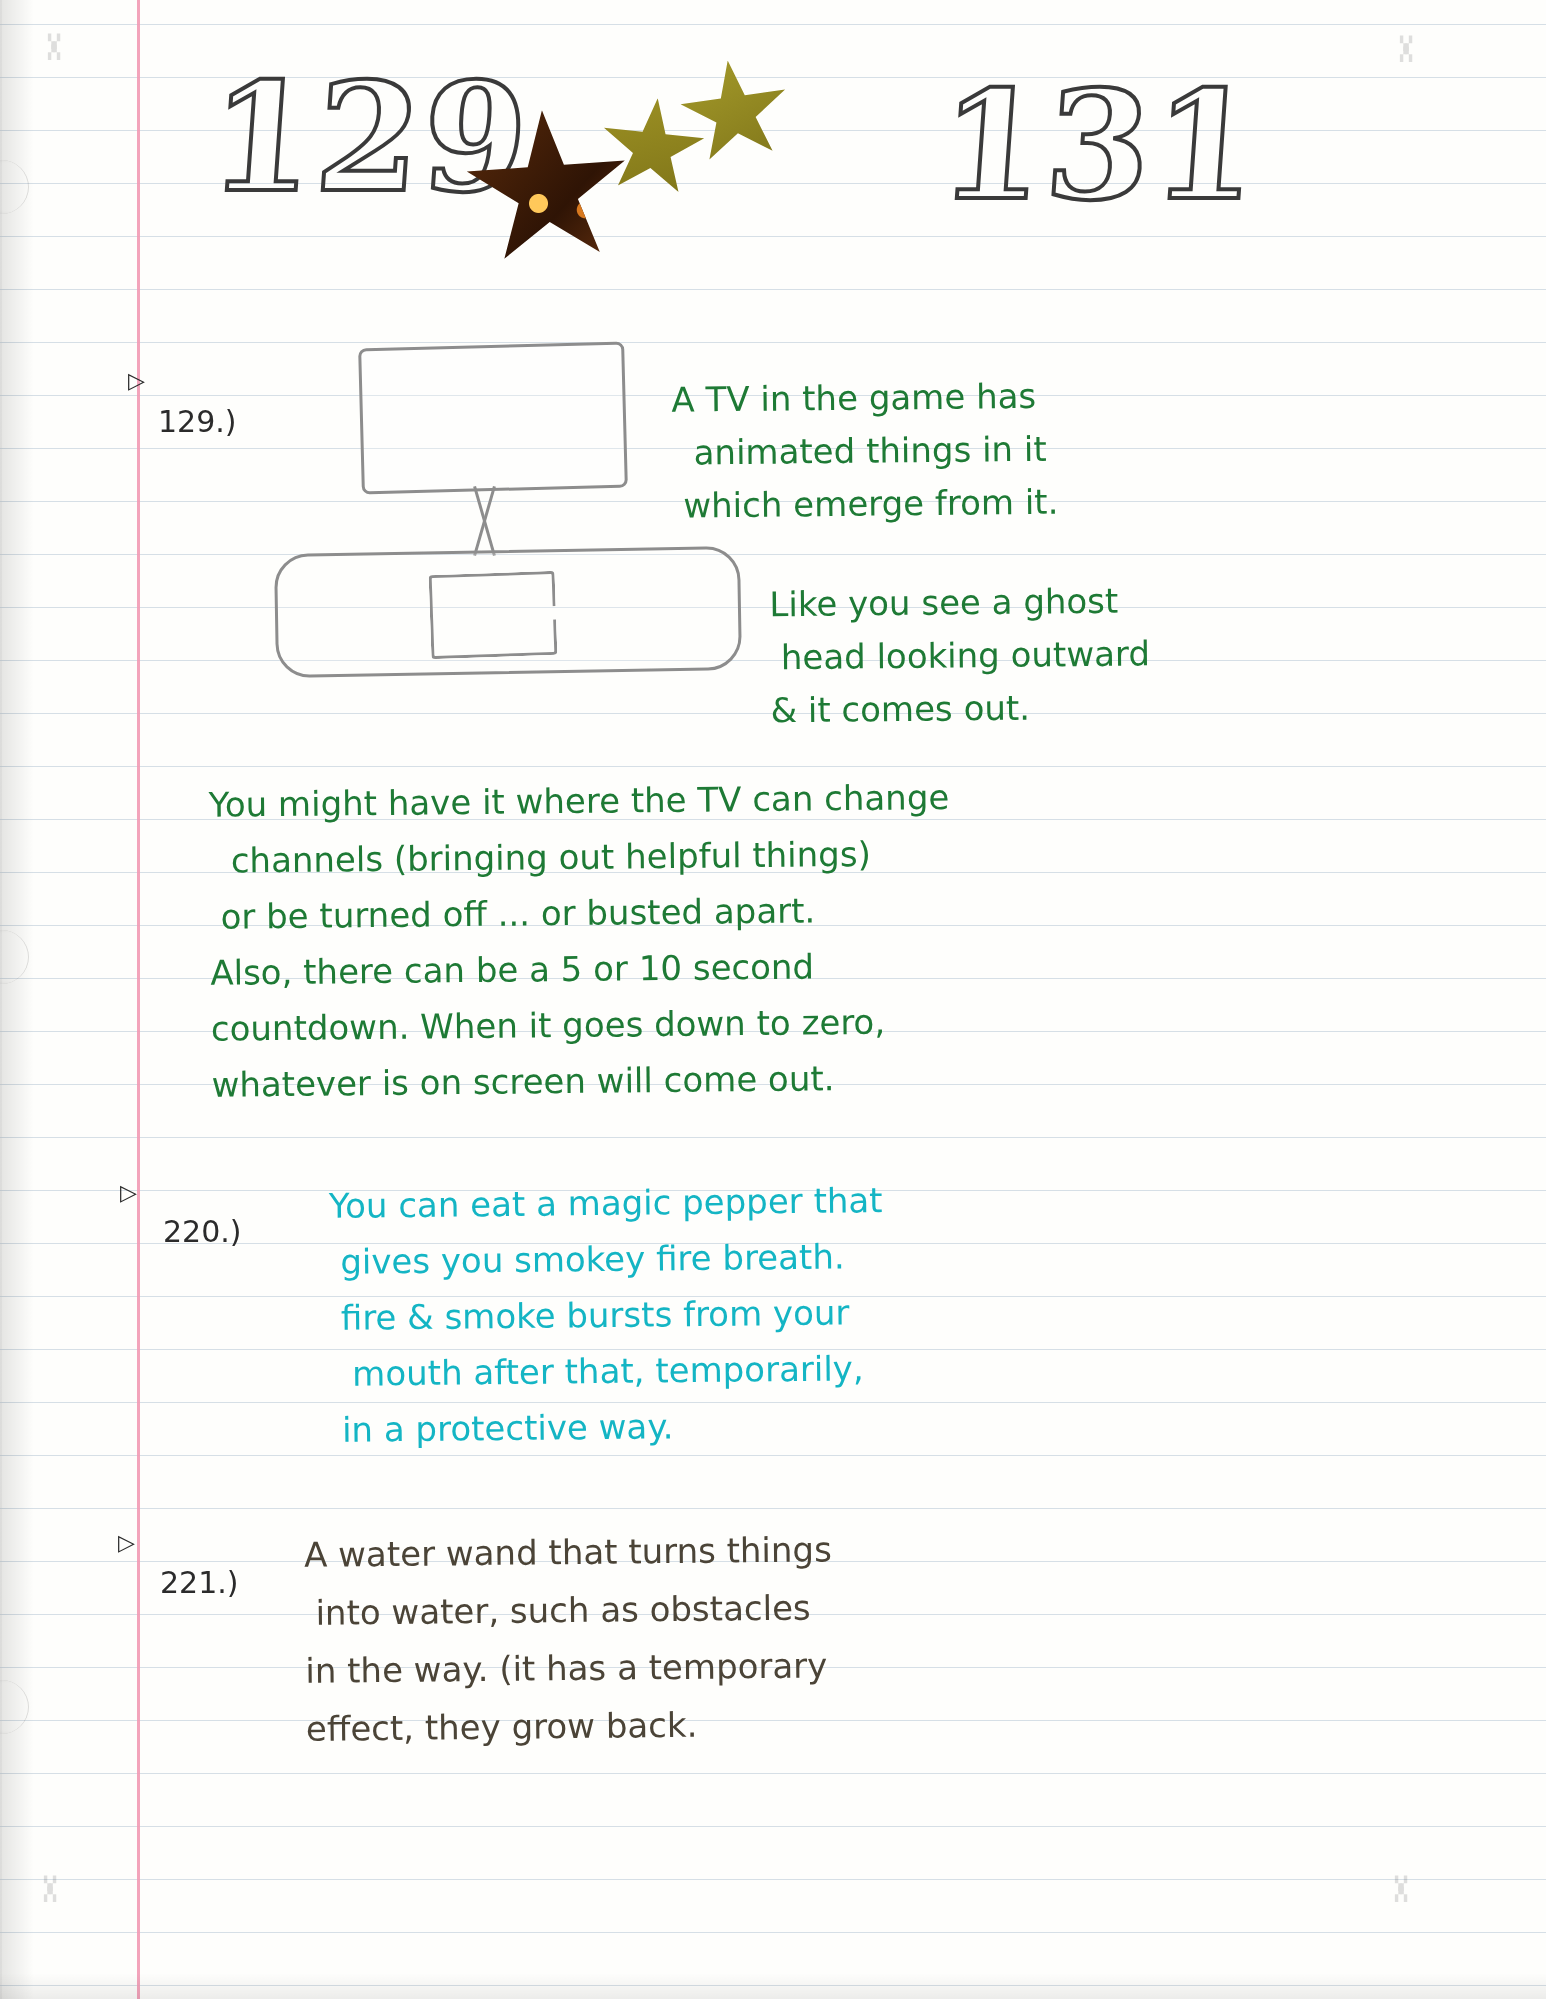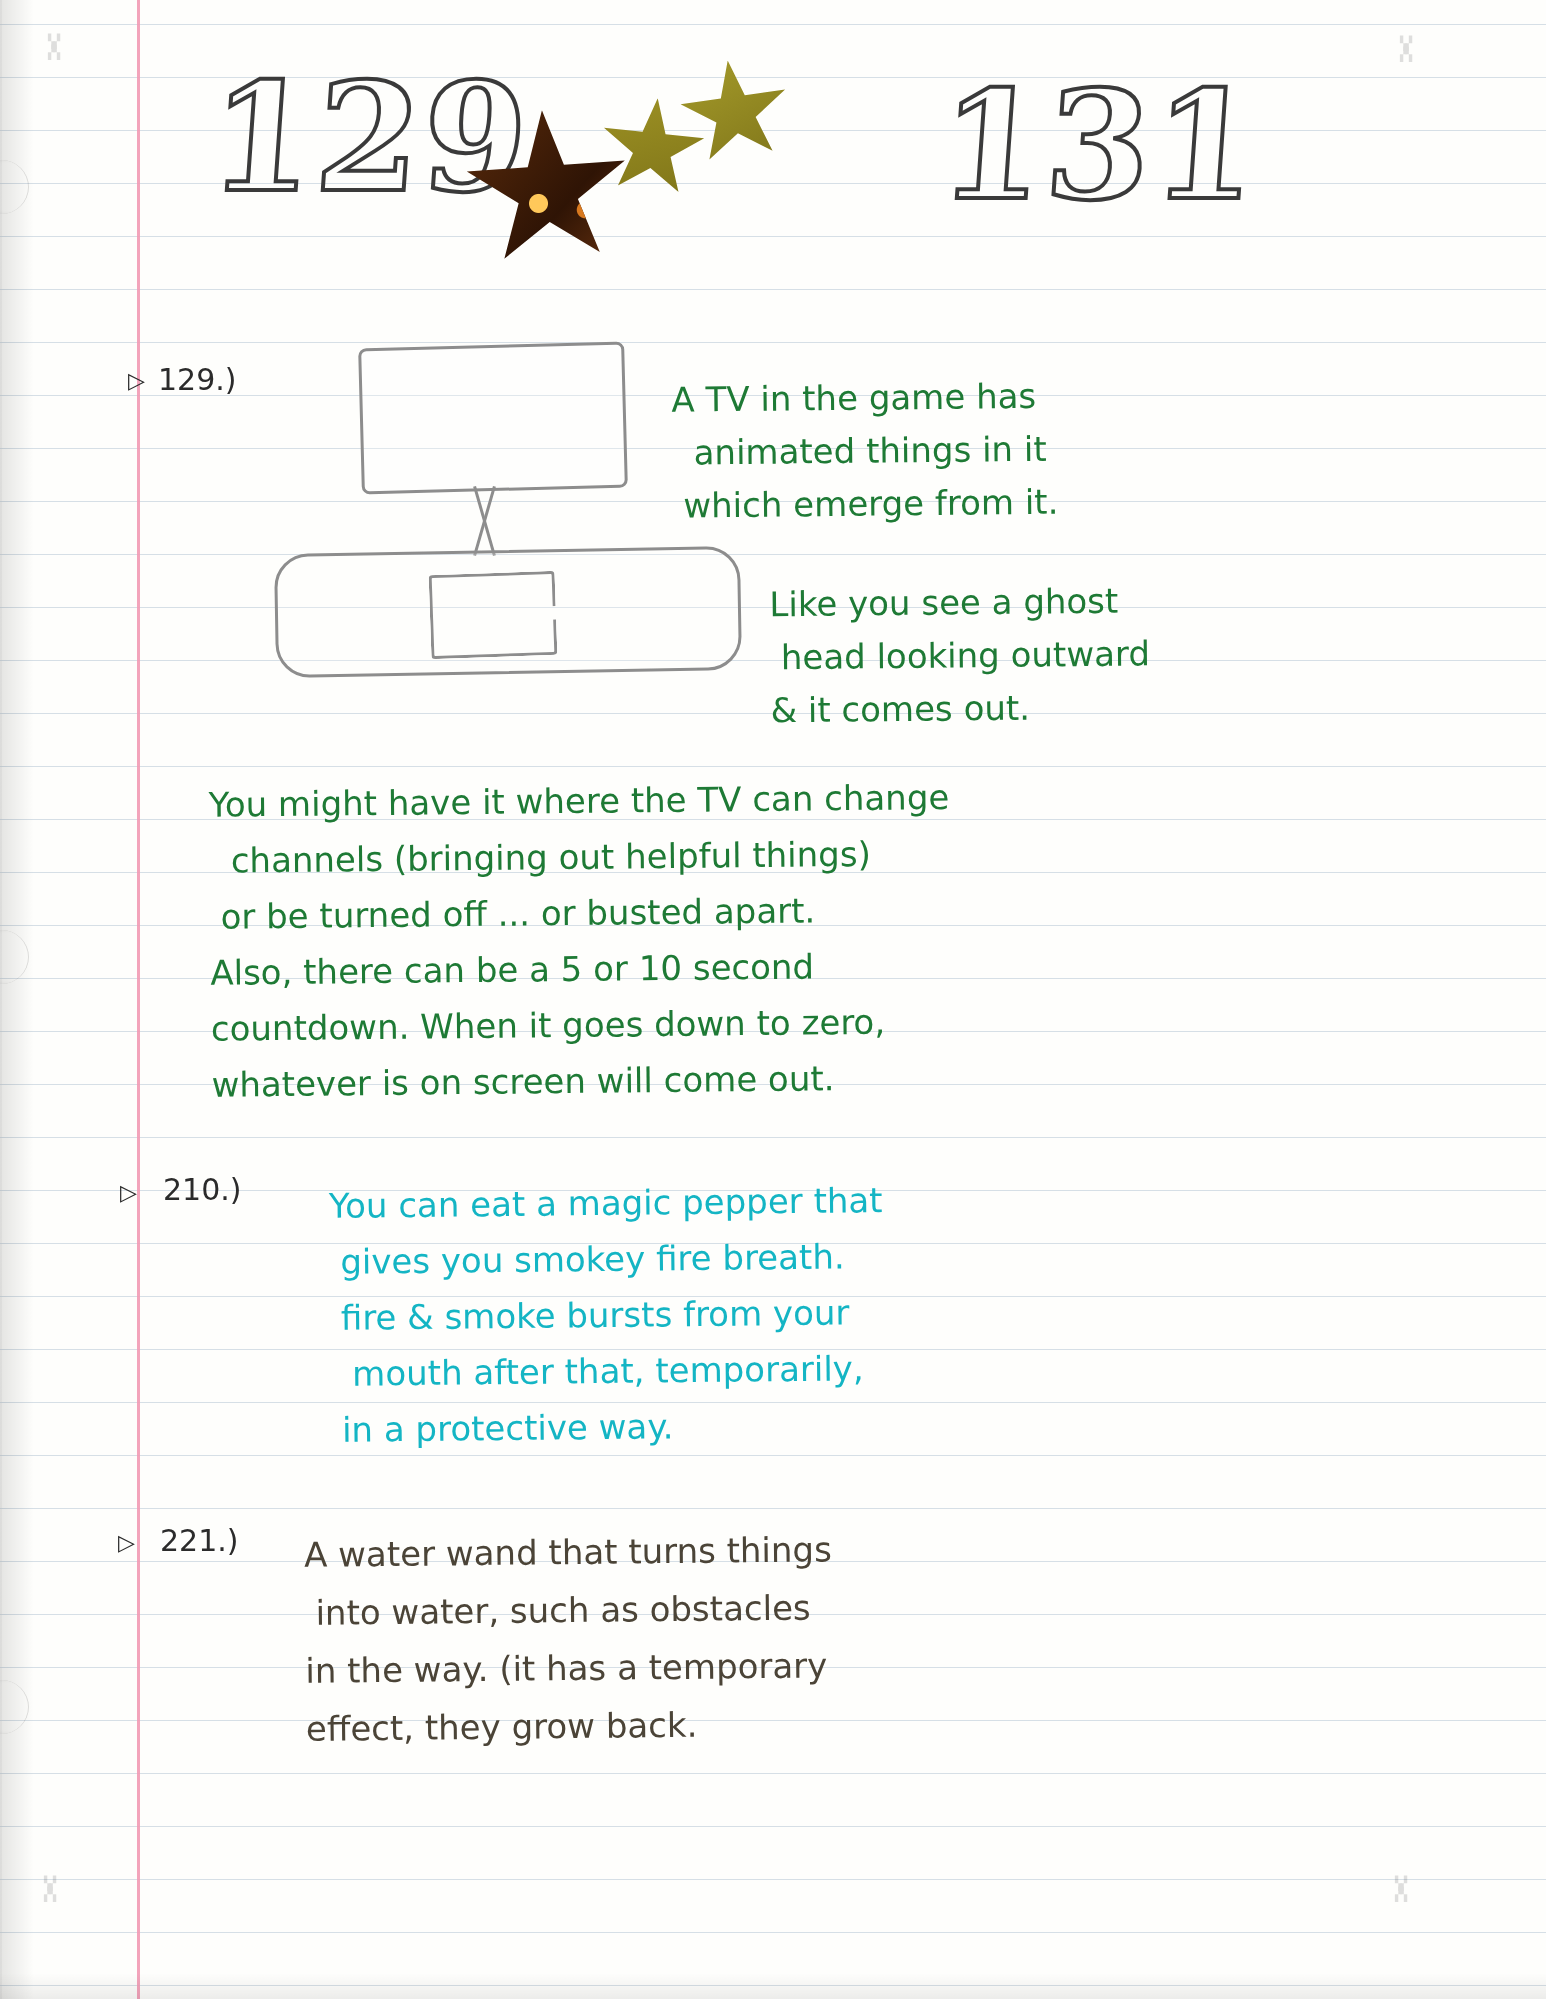--- a/index.html
+++ b/index.html
@@ -128,20 +128,21 @@
     width: 110px; height: 105px;
     background: linear-gradient(160deg, #a49a2a, #80761a);
     transform: rotate(-8deg);
   }
   .entry-num {
     position: absolute;
     font-family: "DejaVu Sans", sans-serif;
     font-size: 30px;
     color: #2b2b2b;
     white-space: nowrap;
+    margin-top: 42px;
   }
   .marker {
     position: absolute;
     font-size: 22px;
     color: #2b2b2b;
   }
   .note {
     position: absolute;
     font-size: 34px;
     line-height: 53px;
@@ -283,21 +284,21 @@
 &amp; it comes out.</div>
 
   <div class="note green" style="left:210px; top:770px; width:1290px; line-height:56px;">You might have it where the TV can change
   channels (bringing out helpful things)
  or be turned off ... or busted apart.
 Also, there can be a 5 or 10 second
 countdown. When it goes down to zero,
 whatever is on screen will come out.</div>
 
   <div class="marker" style="left:120px; top:1180px;">▷</div>
-  <div class="entry-num" style="left:163px; top:1172px;">210.)</div>
+  <div class="entry-num" style="left:163px; top:1172px;">220.)</div>
   <div class="note teal" style="left:330px; top:1172px; width:1120px; line-height:56px;">You can eat a magic pepper that
  gives you smokey fire breath.
  fire &amp; smoke bursts from your
   mouth after that, temporarily,
  in a protective way.</div>
 
   <div class="marker" style="left:118px; top:1530px;">▷</div>
   <div class="entry-num" style="left:160px; top:1523px;">221.)</div>
   <div class="note dark" style="left:305px; top:1520px; width:1120px; line-height:58px;">A water wand that turns things
  into water, such as obstacles

